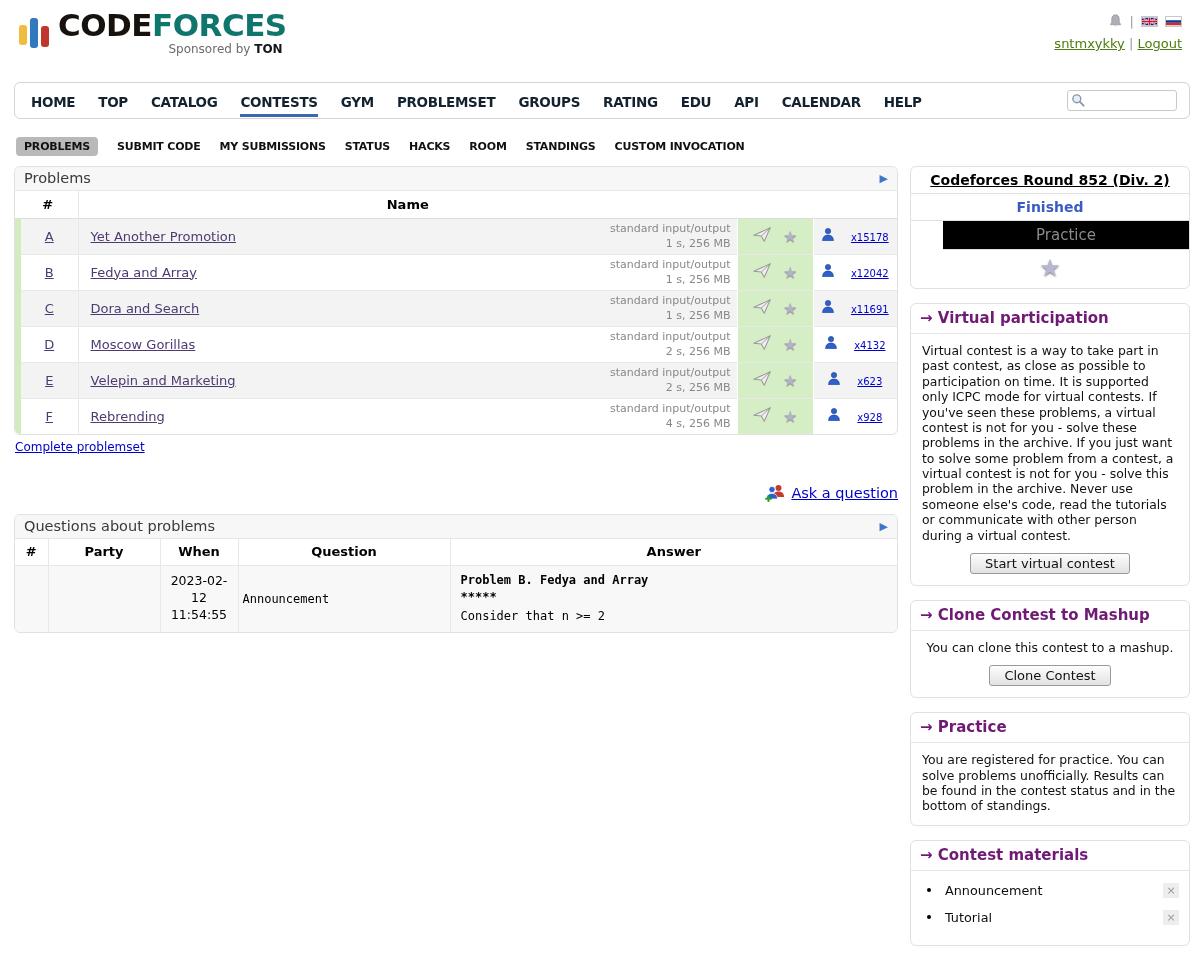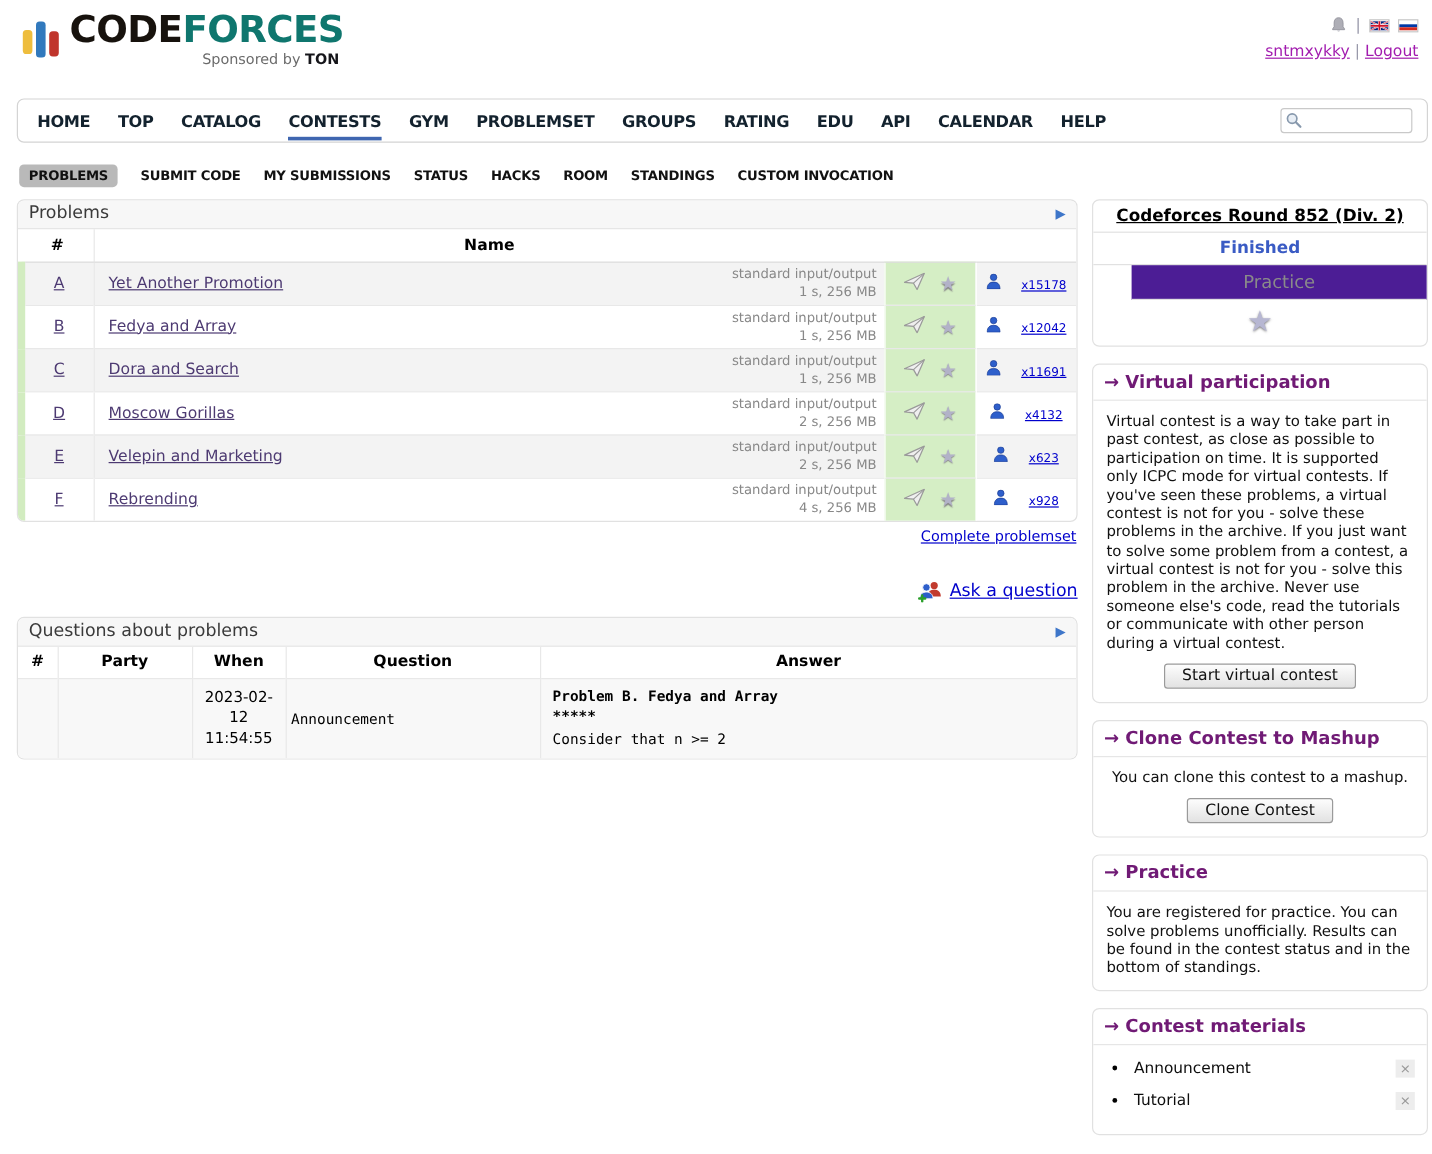--- a/index.html
+++ b/index.html
@@ -20,21 +20,21 @@
   .logo-main { font-size:31px; font-weight:bold; letter-spacing:-0.5px; }
   .logo-code { color:#17120d; }
   .logo-forces { color:#0f766e; }
   .sponsored { font-size:12px; color:#6b6b6b; margin-top:2px; text-align:right; padding-right:4px; }
   .sponsored b { color:#15151a; }
   .header-right { text-align:right; padding-top:2px; }
   .icons-row { display:flex; align-items:center; justify-content:flex-end; gap:7px; height:18px; }
   .sep { color:#99a; font-size:13px; }
   .flag { width:17px; height:11px; display:inline-block; border:1px solid #c8c8c8; }
   .user-row { margin-top:6px; font-size:13px; }
-  .user-row a { color:#a21caf; }
+  .user-row a { color:#4d7c0f; }
 
   
   .main-nav { margin-top:6px; border:1px solid #d4d4d4; border-radius:6px; height:37px;
     display:flex; align-items:center; padding:0 10px 0 16px; position:relative; }
   .nav-item { font-weight:bold; font-size:13.5px; color:#13222e; text-decoration:none;
     letter-spacing:-0.3px; margin-right:23px; padding:9px 0 7px; }
   .nav-item.active { border-bottom:3px solid #3f66b0; padding-bottom:4px; }
   .search-wrap { position:absolute; right:12px; top:7px; }
   .search-wrap input { width:110px; height:21px; border:1px solid #c9c9c9; border-radius:3px;
     padding:1px 4px 1px 22px; font-size:12px; outline:none; }
@@ -66,21 +66,21 @@
   .c-letter a, .c-name a { color:#4d3a72; }
   .c-name { padding:0 6px 0 12px; }
   .name-wrap { display:flex; justify-content:space-between; align-items:center; }
   .io { text-align:right; color:#888; font-size:11px; line-height:15px; }
   .c-actions { width:76px; background:#d5eec5 !important; text-align:center; border-left:1px solid #fff; border-right:1px solid #fff; }
   .c-actions .act { display:inline-block; margin:0 4px; vertical-align:middle; cursor:pointer; }
   .star-glyph { font-size:16px; color:#b2b2c8; text-shadow:0 1px 1px #888; }
   .c-solved { width:84px; text-align:center; white-space:nowrap; }
   .c-solved a { color:#0000cc; font-size:10px; margin-left:13px; }
 
-  .below-table { text-align:right; margin:5px 1px 0; font-size:12px; }
+  .below-table { margin:5px 1px 0; font-size:12px; }
   .below-table a { color:#0000cc; }
   .ask-row { display:flex; justify-content:flex-end; align-items:center; gap:6px; margin:30px 0 12px; font-size:14.5px; }
   .ask-row a { color:#0000cc; }
 
   
   .questions-box { margin-top:3px; }
   .q-table th { font-weight:bold; font-size:13px; height:26px; border-right:1px solid #e8e8e8; }
   .q-table th:last-child { border-right:none; }
   .q-table td { border-top:1px solid #e8e8e8; border-right:1px solid #e8e8e8; background:#f8f8f8; padding:6px 4px; vertical-align:middle; }
   .q-table td:last-child { border-right:none; }
@@ -91,21 +91,21 @@
   .td-q { padding-left:8px; }
   .answer-bold { font-weight:bold; white-space:pre-line; line-height:1.45; }
   .answer-norm { white-space:pre-line; line-height:1.45; margin-top:2px; }
 
   
   .side-box { margin-bottom:14px; }
   .cs-row { text-align:center; padding:5px 4px; border-bottom:1px solid #e1e1e1; font-size:14px; }
   .cs-row:last-child { border-bottom:none; }
   .cs-title a { font-weight:bold; color:#000; }
   .cs-finished { font-weight:bold; color:#3a5bc4; }
-  .cs-practice { color:#8a8a8a; background:#4c1d95; font-size:15px;margin-left:32px; }
+  .cs-practice { color:#8a8a8a; background:#000000; font-size:15px;margin-left:32px; }
   .cs-star { padding:4px 0 6px; }
   .big-star { font-size:24px; color:#b7b7d2; text-shadow:0 1px 2px #777; cursor:pointer; }
 
   .side-caption { padding:5px 9px 6px; border-bottom:1px solid #e6e6e6; font-size:15px; font-weight:bold; color:#701a75; }
   .side-body { padding:9px 11px 11px; font-size:12.4px; line-height:1.24; color:#111; }
   .btn-row { text-align:center; margin-top:10px; }
   button { font-family:inherit; font-size:13px; padding:2px 14px; border:1px solid #9a9a9a; border-radius:3px;
     background:linear-gradient(#fdfdfd,#e2e2e2); cursor:pointer; color:#111; }
   .clone-body { text-align:center; }
   .materials-list { list-style:none; padding:4px 2px 8px; }

